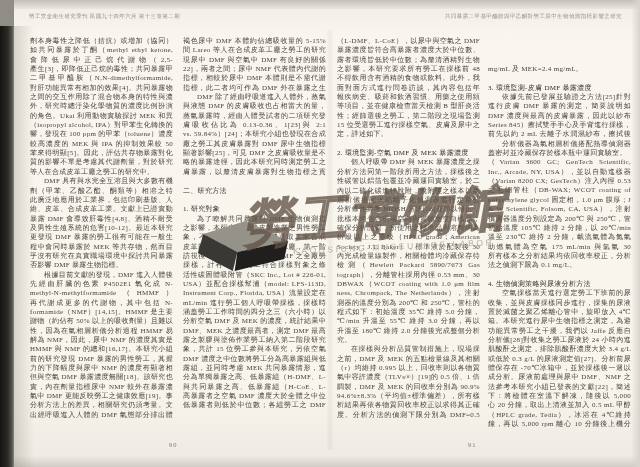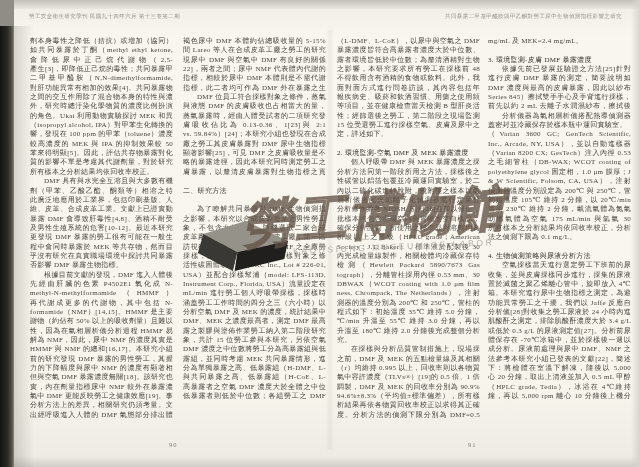--- a/index.html
+++ b/index.html
@@ -73,21 +73,21 @@
       <div class="ln">二甲基甲醯胺（N,N-dimethylformamide, DMF）則</div>
       <div class="ln">對肝功能異常有相加的效果[4]。共同暴露物質</div>
       <div class="ln">之間的交互作用除了混合物本身的特性與濃度</div>
       <div class="ln">外，研究時總汙染化學物質的濃度比例扮演相當</div>
       <div class="ln">的角色。Ukai 利用動物實驗探討 MEK 和異丙醇</div>
       <div class="ln">（isopropyl alcohol, IPA）對甲苯生化轉換的影</div>
       <div class="ln">響，發現在 100 ppm 的甲苯（toluene）濃度下，</div>
       <div class="ln">較高濃度的 MEK 與 IPA 的抑制效果較 50 ppm 甲</div>
       <div class="ln">苯來得明顯[5]。因此，評估共存物暴露對化學物</div>
       <div class="ln">質的影響不單是考慮其代謝劑量，對於研究之化</div>
-      <div class="ln ln-e">所有樣本之分析結果均依回收率校正。</div>
+      <div class="ln ln-e">等人在合成皮革工廠之勞工的研究中。</div>
       <div class="ln ln-i">DMF 具有與水完全互溶且與大多數有機溶</div>
       <div class="ln">劑（甲苯、乙酸乙酯、酮類等）相溶之特性，因</div>
       <div class="ln">此廣泛地應用於工業界，包括印刷基版、人造纖</div>
       <div class="ln">維、皮革、合成皮革工業。文獻上已證實動物</div>
       <div class="ln">暴露 DMF 會導致肝毒性[4,8]、酒精不耐受性[7-9]</div>
       <div class="ln">及男性生殖系統的危害[10-12]。最近本研究小組</div>
       <div class="ln">更發現 DMF 暴露的勞工很有可能在一般生產流</div>
       <div class="ln">程中會同時暴露於 MEK 等共存物，然而目前幾</div>
       <div class="ln">乎沒有研究在真實職場環境中探討共同暴露是</div>
       <div class="ln ln-e">否影響 DMF 暴露生物指標。</div>
@@ -108,32 +108,33 @@
       <div class="ln">分析方法上的差異，相關研究仍須考量。文獻指</div>
       <div class="ln">出經呼吸進入人體的 DMF 氣態部分排出體外，</div>
     </div>
   <div class="col" style="left:183px;">
       <div class="ln">褐色尿中 DMF 本體約佔總吸收量的 5-15%[14]，</div>
       <div class="ln">間 Lareo 等人在合成皮革工廠之勞工的研究中，發</div>
       <div class="ln">現尿中 DMF 與空氣中 DMF 有良好的關係[21,</div>
       <div class="ln">22]，兩者之間；尿中 NMF 代表體內代謝的生物</div>
       <div class="ln">指標，相較於尿中 DMF 本體則是不需代謝的生物</div>
       <div class="ln ln-e">指標，此二者均可作為 DMF 外在暴露之生物指標。</div>
-      <div class="ln ln-i">DMF 位員工符合採樣對象之條件，蒸氣</div>
+      <div class="ln ln-i">DMF 除了經由呼吸道進入人體外，蒸氣</div>
       <div class="ln">與液態 DMF 的皮膚吸收也占相當大的量，在</div>
       <div class="ln">蒸氣暴露時，經由人體受試者的二項研究發現皮</div>
       <div class="ln">膚吸收佔比為 0.13-0.36、1[23]與 2:1（40.36%</div>
       <div class="ln">vs. 59.84%）[24]；本研究小組也發現在合成皮工</div>
       <div class="ln">廠之勞工其皮膚暴露對 DMF 尿中生物指標有</div>
       <div class="ln">顯著影響[25]，可見 DMF 之皮膚吸收量是不可忽</div>
       <div class="ln">略的暴露途徑，因此本研究同時測定勞工之皮</div>
       <div class="ln ln-e">膚暴露，以釐清皮膚暴露對生物指標之貢獻。</div>
       <div class="ln ln-b">&nbsp;</div>
       <div class="ln ln-h">二、研究方法</div>
       <div class="ln ln-b">&nbsp;</div>
+      <div class="ln ln-h">1. 研究對象</div>
       <div class="ln ln-i">為了瞭解共同暴露對 DMF 生物偵測指標</div>
       <div class="ln">之影響，本研究以合成皮製造業之男性勞工為對</div>
       <div class="ln">象，不包含女性勞工。隨機選取二家合成</div>
       <div class="ln">皮革廠取自台灣中部之合成皮工廠，第一階段現場</div>
       <div class="ln">訪視後，針對所有可能暴露 DMF 之全廠勞工進行</div>
       <div class="ln">採樣，計有 65 位員工符合採樣對象之條件，以</div>
       <div class="ln">活性碳固體吸附管（SKC Inc., Lot # 226-01,</div>
       <div class="ln">USA）並配合採樣幫浦（model: LFS-113D, Gilian</div>
       <div class="ln">Instrument Corp., Florida, USA）流量設定在 50</div>
       <div class="ln">mL/min 進行勞工個人呼吸帶採樣，採樣時間至少</div>
@@ -188,21 +189,21 @@
       <div class="ln ln-i">在採樣與分析品質管制措施上，現場採樣</div>
       <div class="ln">之前，DMF 及 MEK 的五點檢量線及其相關係數</div>
       <div class="ln">（r）均維持 0.995 以上，回收率則以各物質在空</div>
       <div class="ln">氣中容許濃度（TLVs®）[19]的 0.5 倍、1 倍及 2 倍濃度</div>
       <div class="ln">調製，DMF 及 MEK 的回收率分別為 90.9%±1.9%及</div>
       <div class="ln">94.6%±8.3%（平均值±標準偏差），所有樣本分</div>
       <div class="ln">析結果再依各物質回收率校正以求得其正確濃</div>
       <div class="ln">度。分析方法的偵測下限分別為 DMF=0.5</div>
       <div class="ln ln-b">&nbsp;</div>
     </div>
-  <div class="col" style="left:488px;">
+  <div class="col" style="left:488px;margin-top:28px;">
       <div class="ln ln-e">mg/mL 及 MEK=2.4 mg/mL。</div>
       <div class="ln ln-b">&nbsp;</div>
       <div class="ln ln-h">3. 環境監測-皮膚 DMF 暴露濃度</div>
       <div class="ln ln-i">依據先前已發展並驗證之方法[25]針對每一位勞工</div>
       <div class="ln">進行皮膚 DMF 暴露的測定，簡要說明如下：因</div>
       <div class="ln">DMF 濃度與最高的皮膚暴露，因此以紗布（3M</div>
       <div class="ln">Series 845）擦拭雙手手心及手背進行採樣，擦拭</div>
       <div class="ln">前先以約 2 mL 去離子水潤濕紗布，擦拭後加</div>
       <div class="ln ln-i">分析儀器為氣相層析儀搭配熱導偵測器</div>
       <div class="ln ln-e">蓋密封並冷藏保存於樣本瓶中運回實驗室。</div>

